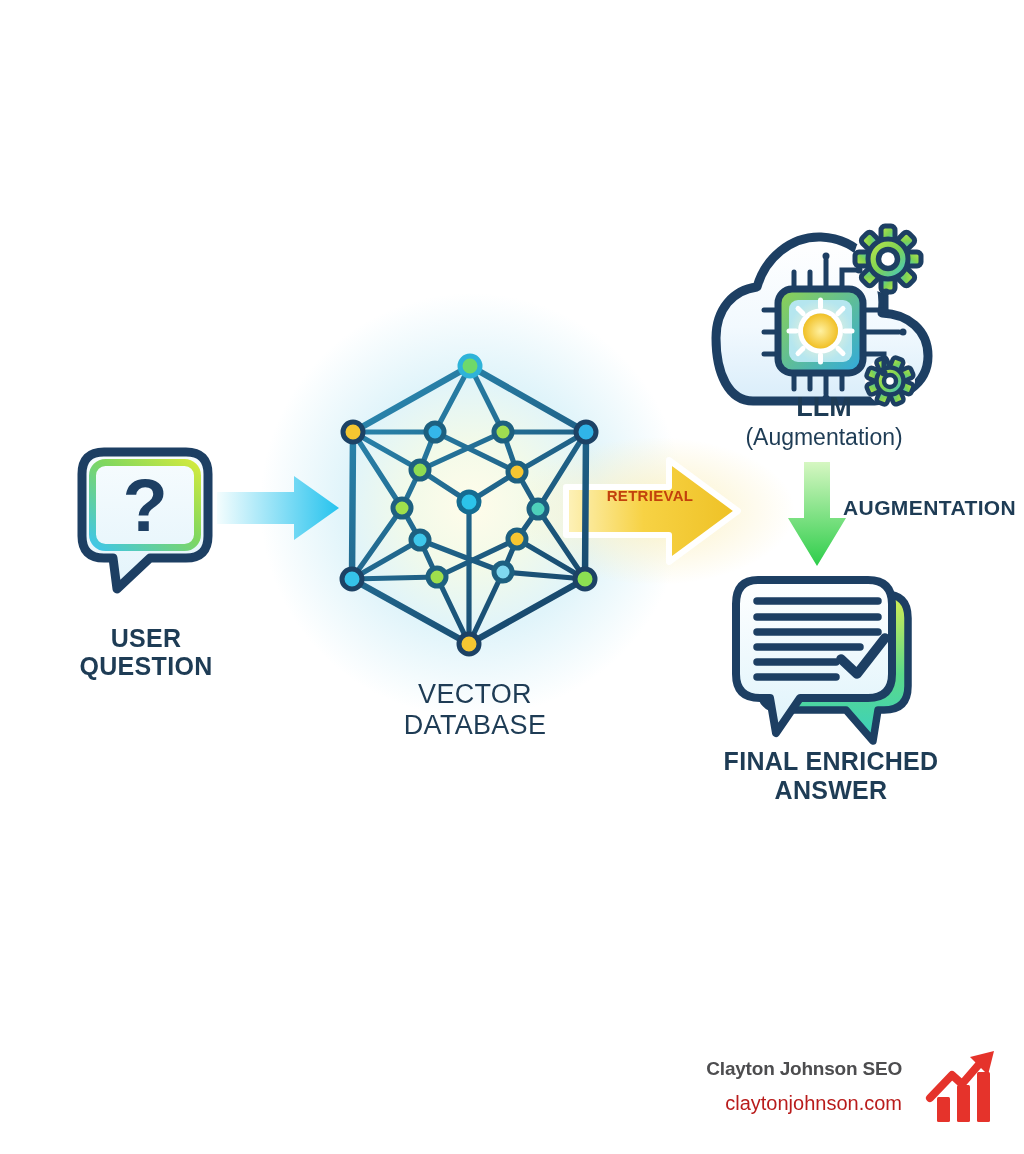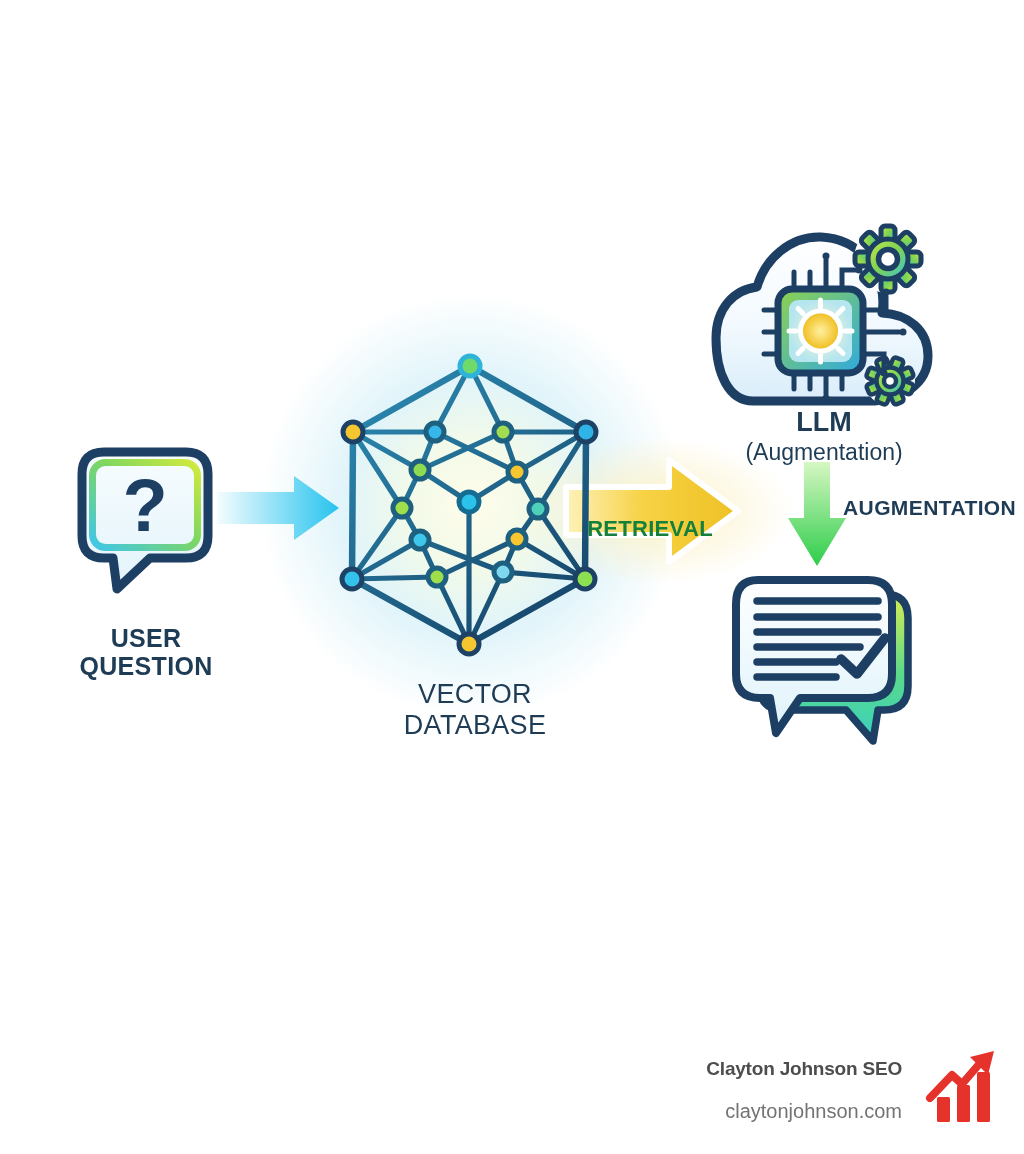--- a/index.html
+++ b/index.html
@@ -10,29 +10,29 @@
   .canvas svg{position:absolute;left:0;top:0;}
   .lbl{
     position:absolute;color:#1e3c55;text-align:center;
     font-family:"Liberation Sans", sans-serif;
   }
   .lbl-bold{font-weight:bold;letter-spacing:.3px;}
   .user-q{left:66px;top:624px;width:160px;font-size:25px;line-height:1.12;}
   .vdb{left:345px;top:679px;width:260px;}
   .vdb .t1{font-size:27px;font-weight:normal;letter-spacing:.3px;}
   .vdb .t2{font-size:23px;margin-top:2px;}
-  .retrieval{left:575px;top:516px;width:150px;font-size:22px;color:#15803d;}
-  .llm{left:724px;top:407px;width:200px;}
+  .retrieval{left:575px;top:487px;width:150px;font-size:15px;color:#c2410c;}
+  .llm{left:724px;top:392px;width:200px;}
   .llm .t1{font-size:27px;font-weight:bold;}
   .llm .t2{font-size:23px;margin-top:1px;}
   .augment{left:843px;top:496px;font-size:21px;letter-spacing:.4px;text-align:left;white-space:nowrap;}
   .answer{left:711px;top:747px;width:240px;font-size:25px;line-height:1.15;}
   .footer{position:absolute;right:122px;top:1058px;text-align:right;}
   .footer .brand{font-size:19px;font-weight:bold;color:#4d4d4f;letter-spacing:-.2px;}
-  .footer .site{font-size:20px;color:#737373;margin-top:20px;}
+  .footer .site{font-size:20px;color:#b91c1c;margin-top:12px;}
 </style>
 </head>
 <body>
 
 <div class="canvas">
 
 <svg width="1024" height="1154" viewBox="0 0 1024 1154">
   <defs>
     <linearGradient id="cyanArrow" x1="0" y1="0" x2="1" y2="0">
       <stop offset="0" stop-color="#f4fdfe"></stop>
@@ -291,19 +291,20 @@
 
 <div class="lbl lbl-bold retrieval">RETRIEVAL</div>
 
 <div class="lbl llm">
   <div class="t1">LLM</div>
   <div class="t2">(Augmentation)</div>
 </div>
 
 <div class="lbl lbl-bold augment">AUGMENTATION</div>
 
+<div class="lbl lbl-bold answer">FINAL ENRICHED ANSWER</div>
 
 <div class="footer">
   <div class="brand">Clayton Johnson SEO</div>
   <div class="site">claytonjohnson.com</div>
 </div>
 
 </div>
 
 </body></html>

